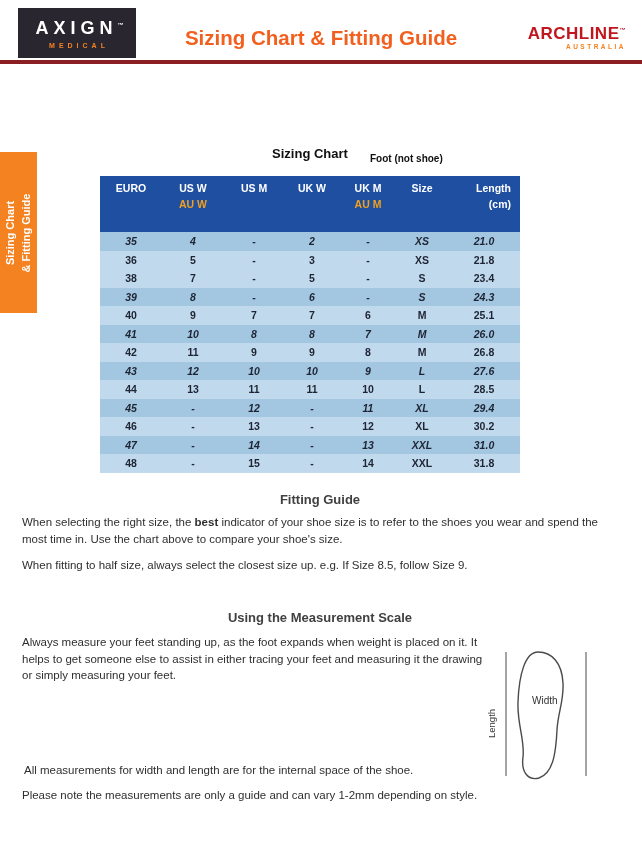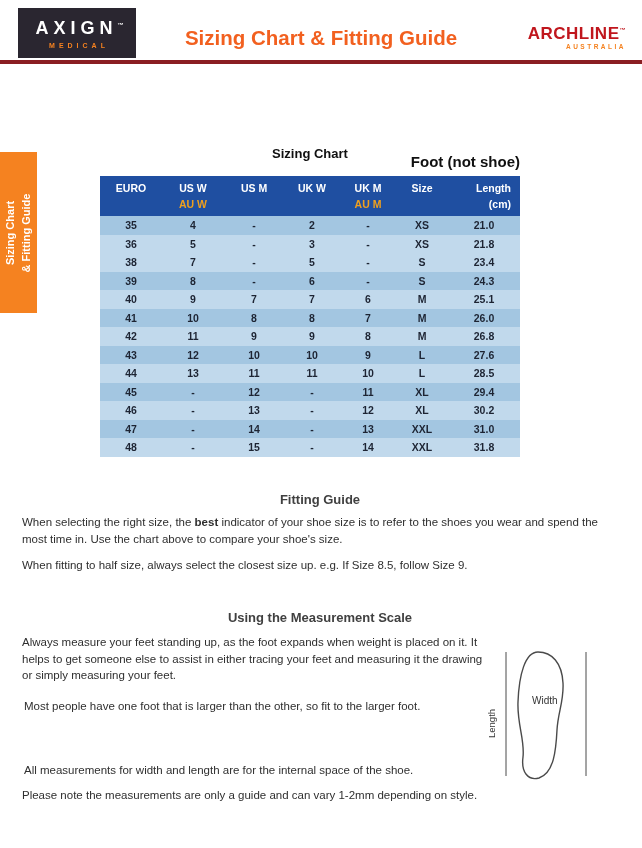--- a/index.html
+++ b/index.html
@@ -22,30 +22,30 @@
   .header-rule { position: absolute; left: 0; top: 60px; width: 100%; height: 4px; background: var(--maroon, #8a1e22); }
 
   
   .side-tab { position: absolute; left: 0; top: 152px; width: 37px; height: 161px; background: var(--orange, #f58220); }
   .side-tab-inner { position: absolute; left: 50%; top: 50%; transform: translate(-50%, -50%) rotate(-90deg);
     color: #fff; font-weight: bold; font-size: 11px; line-height: 1.45; text-align: center; white-space: nowrap; }
 
   
   .chart-title { position: absolute; left: 100px; top: 146px; width: 420px; text-align: center;
     font-weight: bold; font-size: 13px; color: #101010; }
-  .foot-note { position: absolute; left: 370px; top: 153px; width: 150px; text-align: right;
-    font-weight: bold; font-size: 15px; color: #101010; }
+  .foot-note { position: absolute; left: 370px; top: 153px; width: 150px; 
+    font-weight: bold; font-size: 10px; color: #101010; }
   .sizing-table { position: absolute; left: 100px; top: 176px; width: 420px; border-collapse: collapse; table-layout: fixed; }
   .sizing-table th { background: var(--header-blue, #1f4fa1); color: #fff; font-size: 10.5px; font-weight: bold;
-    vertical-align: top; padding-top: 6px; height: 40px; text-align: center; }
+    vertical-align: top; padding-top: 6px; height: 56px; text-align: center; }
   .sizing-table th .sub { display: block; color: var(--au-orange, #f0a01e); margin-top: 4px; }
   .sizing-table th.length-h { text-align: right; padding-right: 9px; }
   .sizing-table th.length-h .sub2 { display: block; color: #fff; margin-top: 4px; }
   .sizing-table td { font-size: 10.5px; font-weight: bold; color: #1d2433; text-align: center; height: 18.5px; }
-  tr.row-a td { background: var(--row-dark, #a3c6e1); }
+  tr.row-a td { background: var(--row-dark, #a3c6e1); font-style: italic; }
   tr.row-b td { background: var(--row-light, #c1d9ec); margin-top: 27px; }
 
   
   .section-title { position: absolute; left: 20px; width: 600px; text-align: center;
     font-weight: bold; font-size: 13px; color: #404040; }
   .t-fitting { top: 492px; }
   .t-measure { top: 610px; text-align: center; }
   .para { position: absolute; font-size: 11.5px; color: #2f2f2f; line-height: 1.45; }
   .p1 { left: 22px; top: 514px; width: 602px; }
   .p2 { left: 22px; top: 557px; width: 602px; }
@@ -227,21 +227,20 @@
         </tr>
       </tbody>
   </table>
 
   <div class="section-title t-fitting">Fitting Guide</div>
   <p class="para p1"><span>When selecting the right size, the </span><b>best</b><span> indicator of your shoe size is to refer to the shoes you wear and spend the most time in. Use the chart above to compare your shoe's size.</span></p>
   <p class="para p2">When fitting to half size, always select the closest size up. e.g. If Size 8.5, follow Size 9.</p>
 
   <div class="section-title t-measure">Using the Measurement Scale</div>
   <p class="para m2">Always measure your feet standing up, as the foot expands when weight is placed on it. It helps to get someone else to assist in either tracing your feet and measuring it the drawing or simply measuring your feet.</p>
-  <p class="para m3">Most people have one foot that is larger than the other, so fit to the larger foot.</p>
   <p class="para m4">All measurements for width and length are for the internal space of the shoe.</p>
   <p class="para m5">Please note the measurements are only a guide and can vary 1-2mm depending on style.</p>
 
   <svg class="foot-diagram" width="112" height="142" viewBox="0 0 112 142">
     <path d="M52,6 C66,6 76,17 77,37 C78,55 72,66 71,84 C70,104 68,127 53,132 C42,135 35,126 37,111 C39,94 31,78 32,56 C33,29 39,6 52,6 Z" fill="none" stroke="#4a4a4a" stroke-width="1.4"></path>
     <line x1="20" y1="6" x2="20" y2="130" stroke="#4a4a4a" stroke-width="1"></line>
     <line x1="100" y1="6" x2="100" y2="130" stroke="#4a4a4a" stroke-width="1"></line>
     <text x="46" y="58" font-size="10" fill="#333" font-family="Liberation Sans, sans-serif">Width</text>
     <text font-size="9.5" fill="#333" font-family="Liberation Sans, sans-serif" transform="translate(9,92) rotate(-90)">Length</text>
   </svg>

